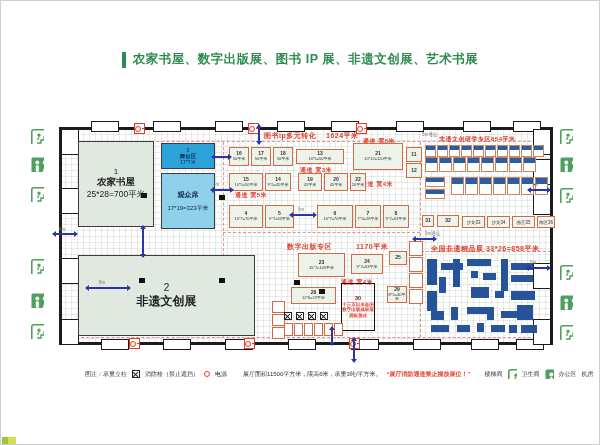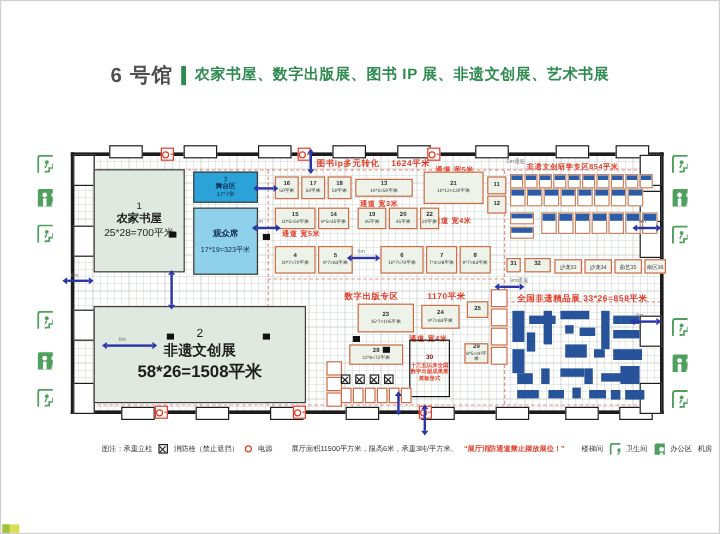--- a/index.html
+++ b/index.html
@@ -98,21 +98,20 @@
       <circle cx="8" cy="6" r="2" fill="#fff"></circle>
       <path d="M8 8.5 L8 14 L6 19 M8 14 L10.5 18 M8 9.5 L12 12" stroke="#fff" stroke-width="1.3" fill="none"></path>
       <path d="M12 6 H17 M17 6 L15 4.5 M17 6 L15 7.5" stroke="#fff" stroke-width="1" fill="none"></path>
     </g>
   </defs>
 </svg>
 
 <div class="frame">
 
   <div class="hdr">
-    <span class="hall">6 号馆</span>
     <span class="gbar"></span>
     <span class="subttl">农家书屋、数字出版展、图书 IP 展、非遗文创展、艺术书展</span>
   </div>
 
   <div class="a grid"></div>
 
   <div class="a rdl-h" style="left:60px;top:140px;width:490px;"></div>
   <div class="a rdl-h" style="left:222px;top:231px;width:197px;"></div>
   <div class="a rdl-h" style="left:420px;top:250px;width:130px;"></div>
   <div class="a rdl-h" style="left:60px;top:336px;width:490px;"></div>
@@ -256,21 +255,20 @@
     <div class="stgt">舞台区</div>
     <div class="stg">17*7米</div>
   </div>
   <div class="a zone aud" style="left:160px;top:172px;width:54px;height:56px;">
     <div class="audt">观众席</div>
     <div class="auds" style="margin-top:4px;">17*19=323平米</div>
   </div>
   <div class="a zone" style="left:77px;top:254px;width:177px;height:81px;">
     <div class="z2n">2</div>
     <div class="z2t">非遗文创展</div>
-    <div class="z2s">58*26=1508平米</div>
   </div>
 
   <div class="rl rl7" style="left:263px;top:130px;">图书ip多元转化</div>
   <div class="rl rl7" style="left:325px;top:130px;">1624平米</div>
   <div class="rl" style="left:362px;top:136px;">通道  宽5米</div>
   <div class="rl" style="left:299px;top:165px;">通道  宽3米</div>
   <div class="rl" style="left:234px;top:190px;">通道  宽5米</div>
   <div class="rl" style="left:360px;top:179px;">通道  宽4米</div>
   <div class="rl" style="left:340px;top:277px;">通道  宽4米</div>
   <div class="rl rl7" style="left:286px;top:241px;">数字出版专区</div>

